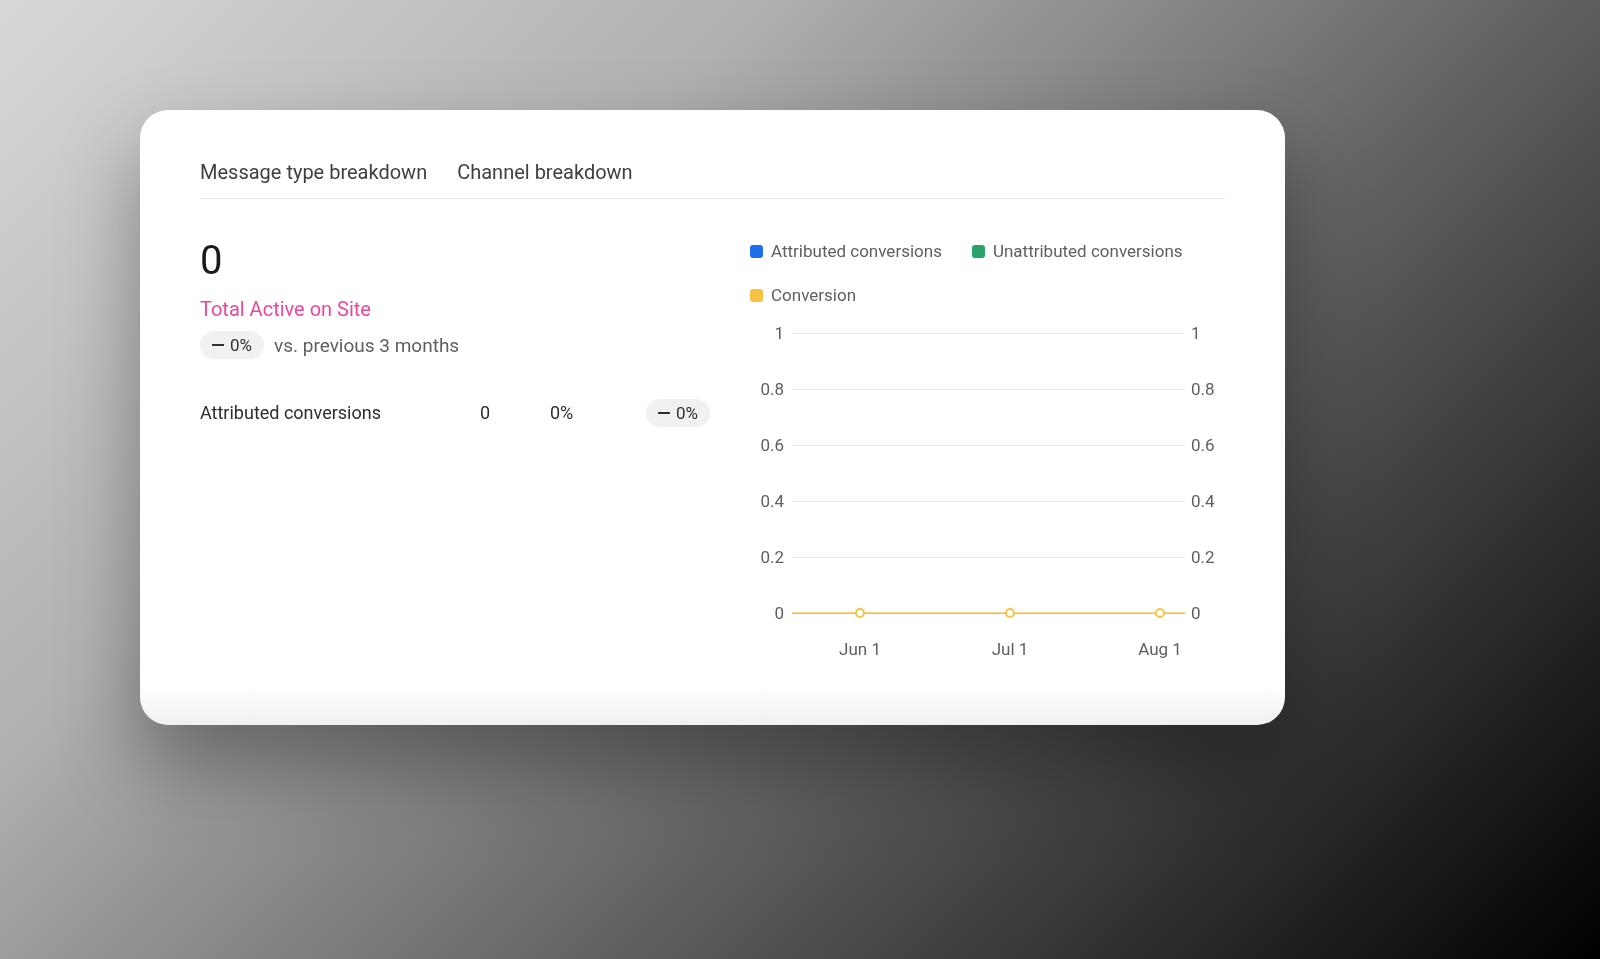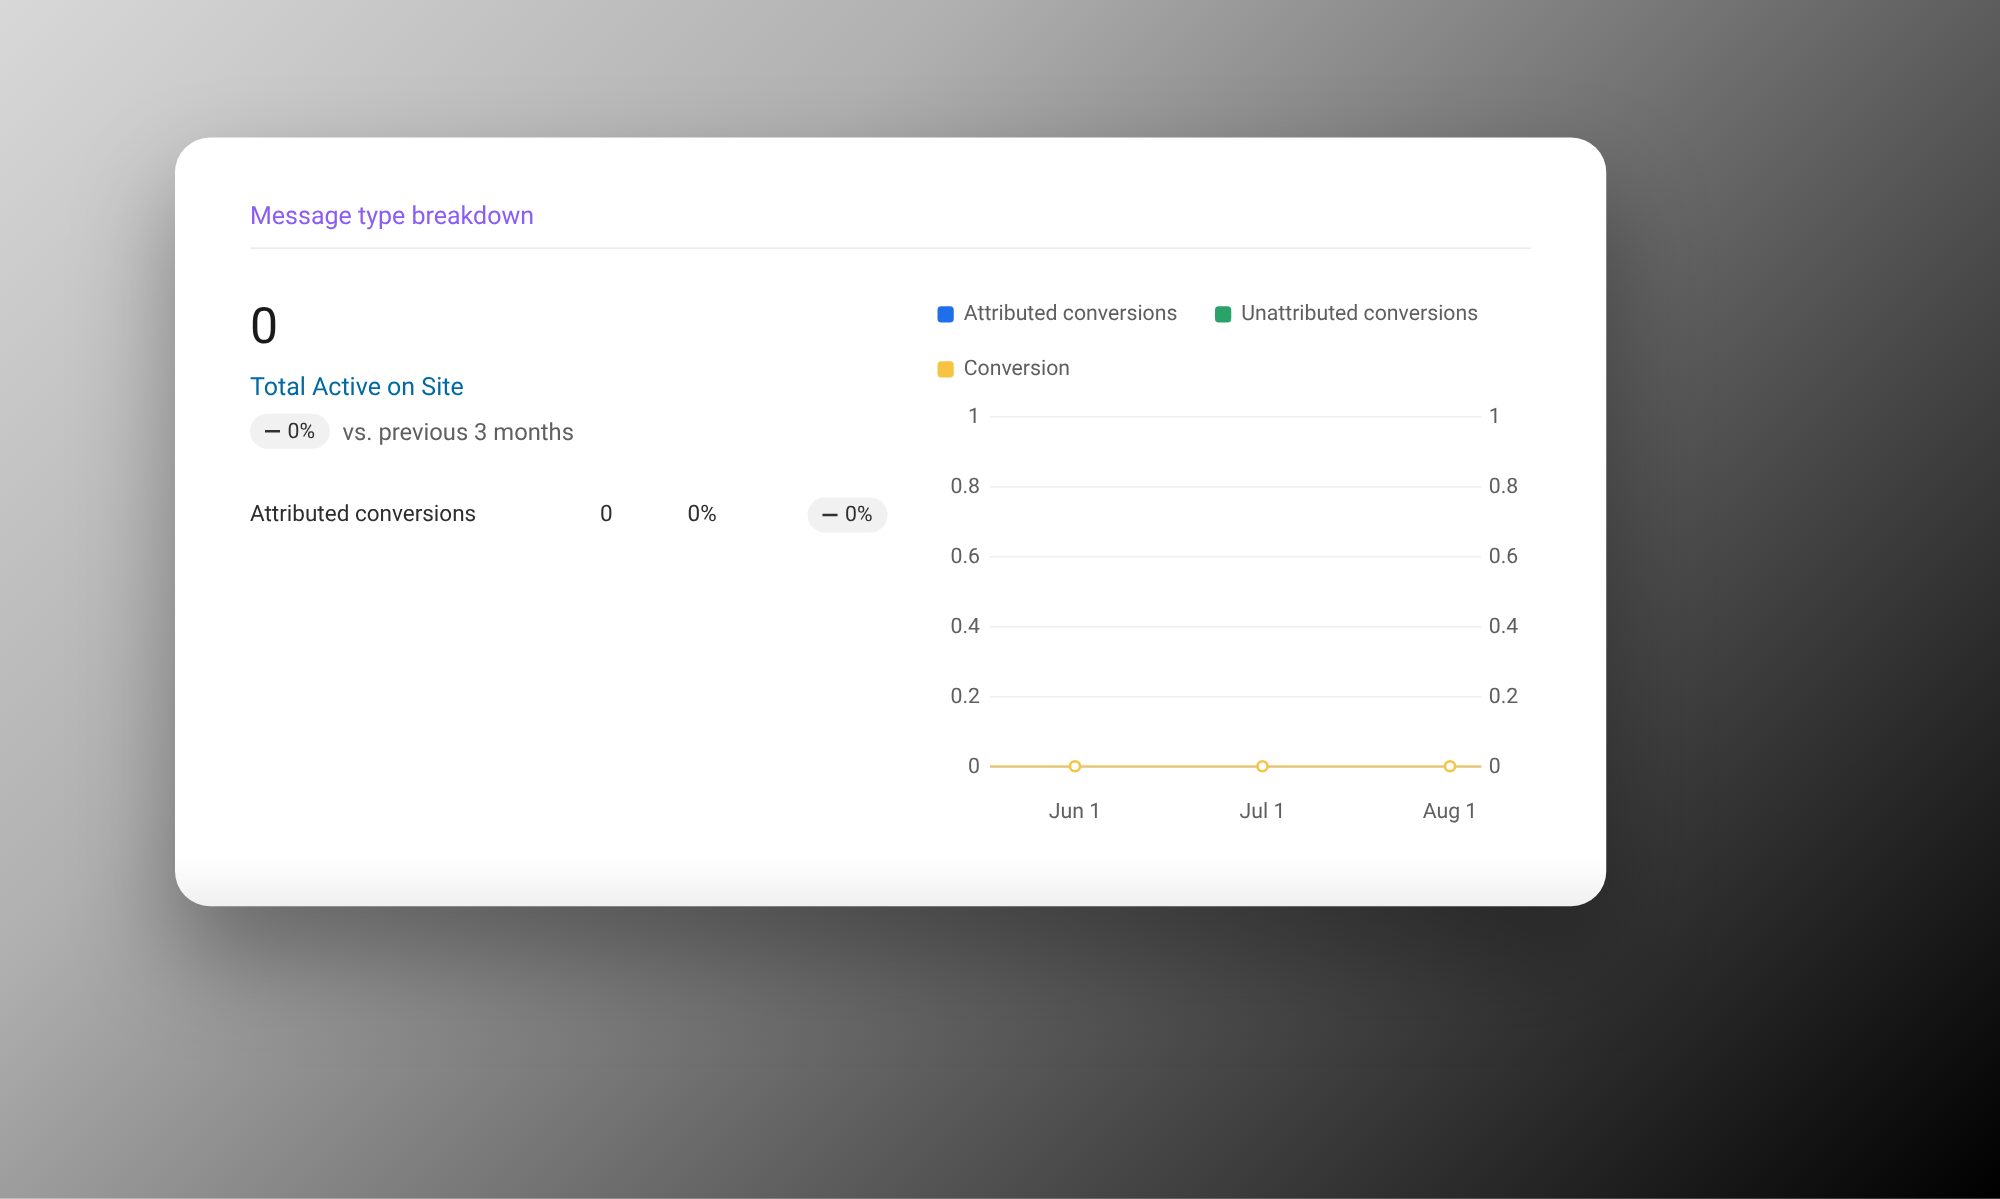--- a/index.html
+++ b/index.html
@@ -38,21 +38,21 @@
       margin-bottom: 24px;
     }
     .tabs {
       display: flex;
       gap: 30px;
       border-bottom: 1px solid #e6e6e6;
       margin-bottom: 42px;
     }
     .tab {
       font-size: 20px;
-      color: #8b5cf6;
+      color: #404040;
       padding-bottom: 14px;
       cursor: pointer;
       position: relative;
     }
     .tab.active {
       color: #1a1a1a;
     }
     .tab.active::after {
       content: "";
       position: absolute;
@@ -71,21 +71,21 @@
     }
     .big-number {
       font-size: 40px;
       font-weight: 400;
       color: #1a1a1a;
       line-height: 1;
       margin-bottom: 16px;
     }
     .metric-label {
       font-size: 20px;
-      color: #0369a1;
+      color: #ec4899;
       margin-bottom: 10px;
     }
     .compare-row {
       display: flex;
       align-items: center;
       gap: 10px;
       margin-bottom: 38px;
     }
     .pill {
       display: inline-flex;
@@ -207,20 +207,21 @@
 </head>
 <body>
 
 <div class="backdrop"></div>
 
 <div class="card">
 
 
   <div class="tabs">
     <div class="tab">Message type breakdown</div>
+    <div class="tab">Channel breakdown</div>
   </div>
 
   <div class="content">
 
     <div class="left">
       <div class="big-number">0</div>
       <div class="metric-label">Total Active on Site</div>
 
       <div class="compare-row">
         <span class="pill">

